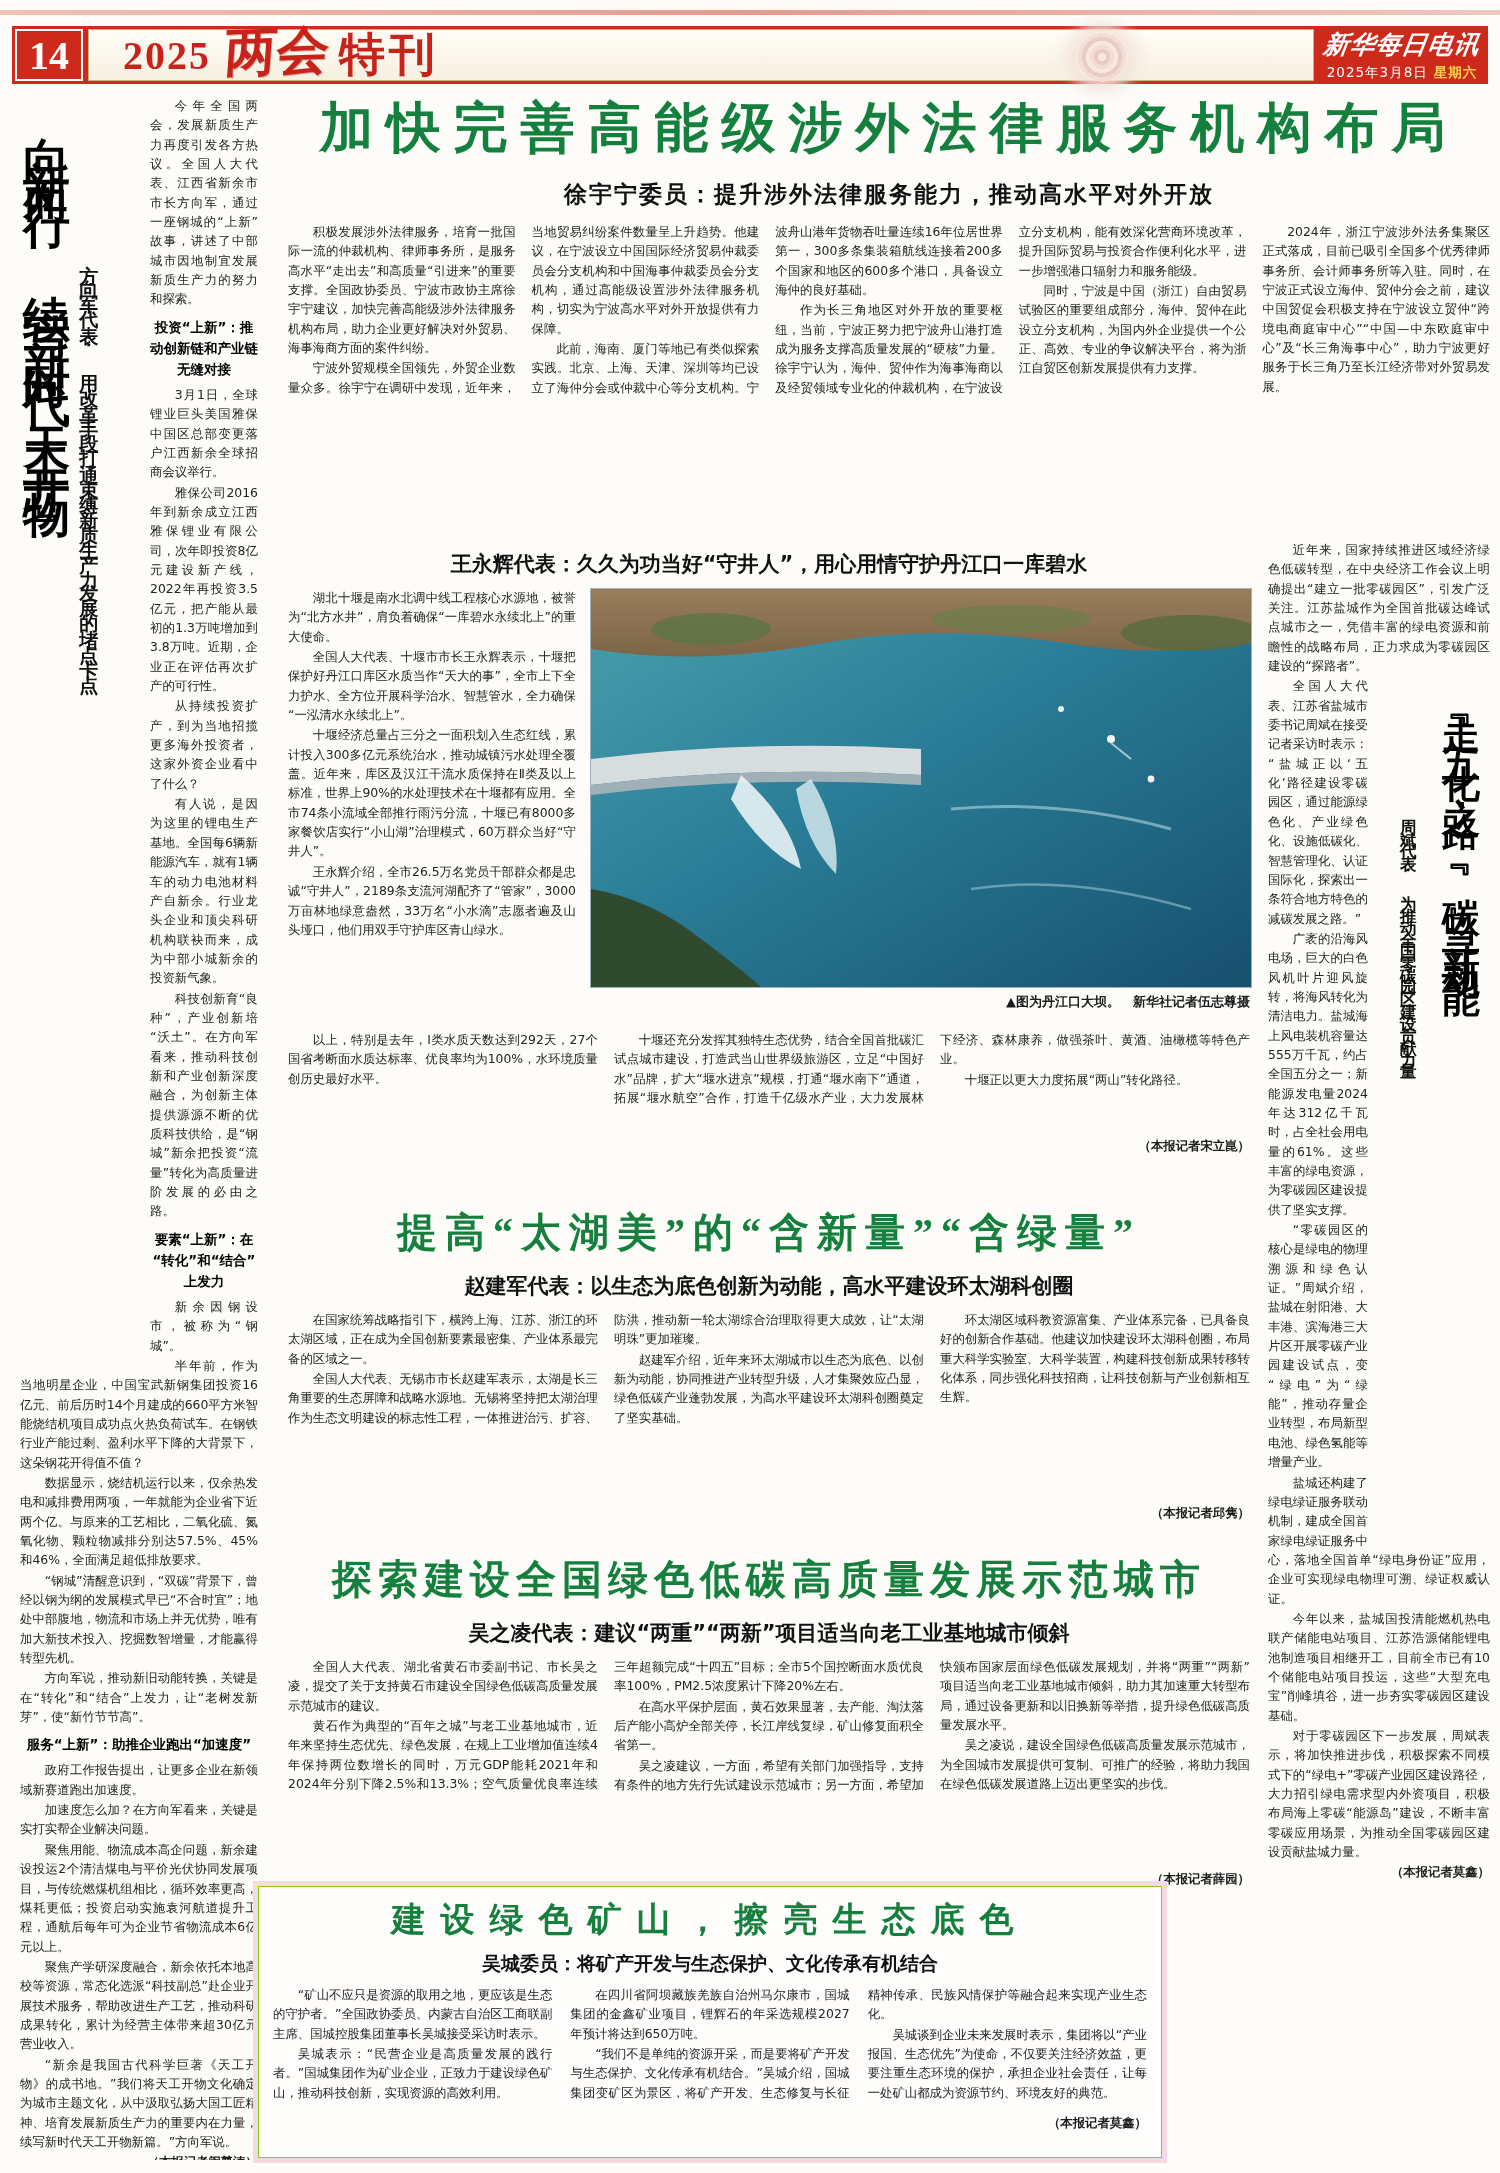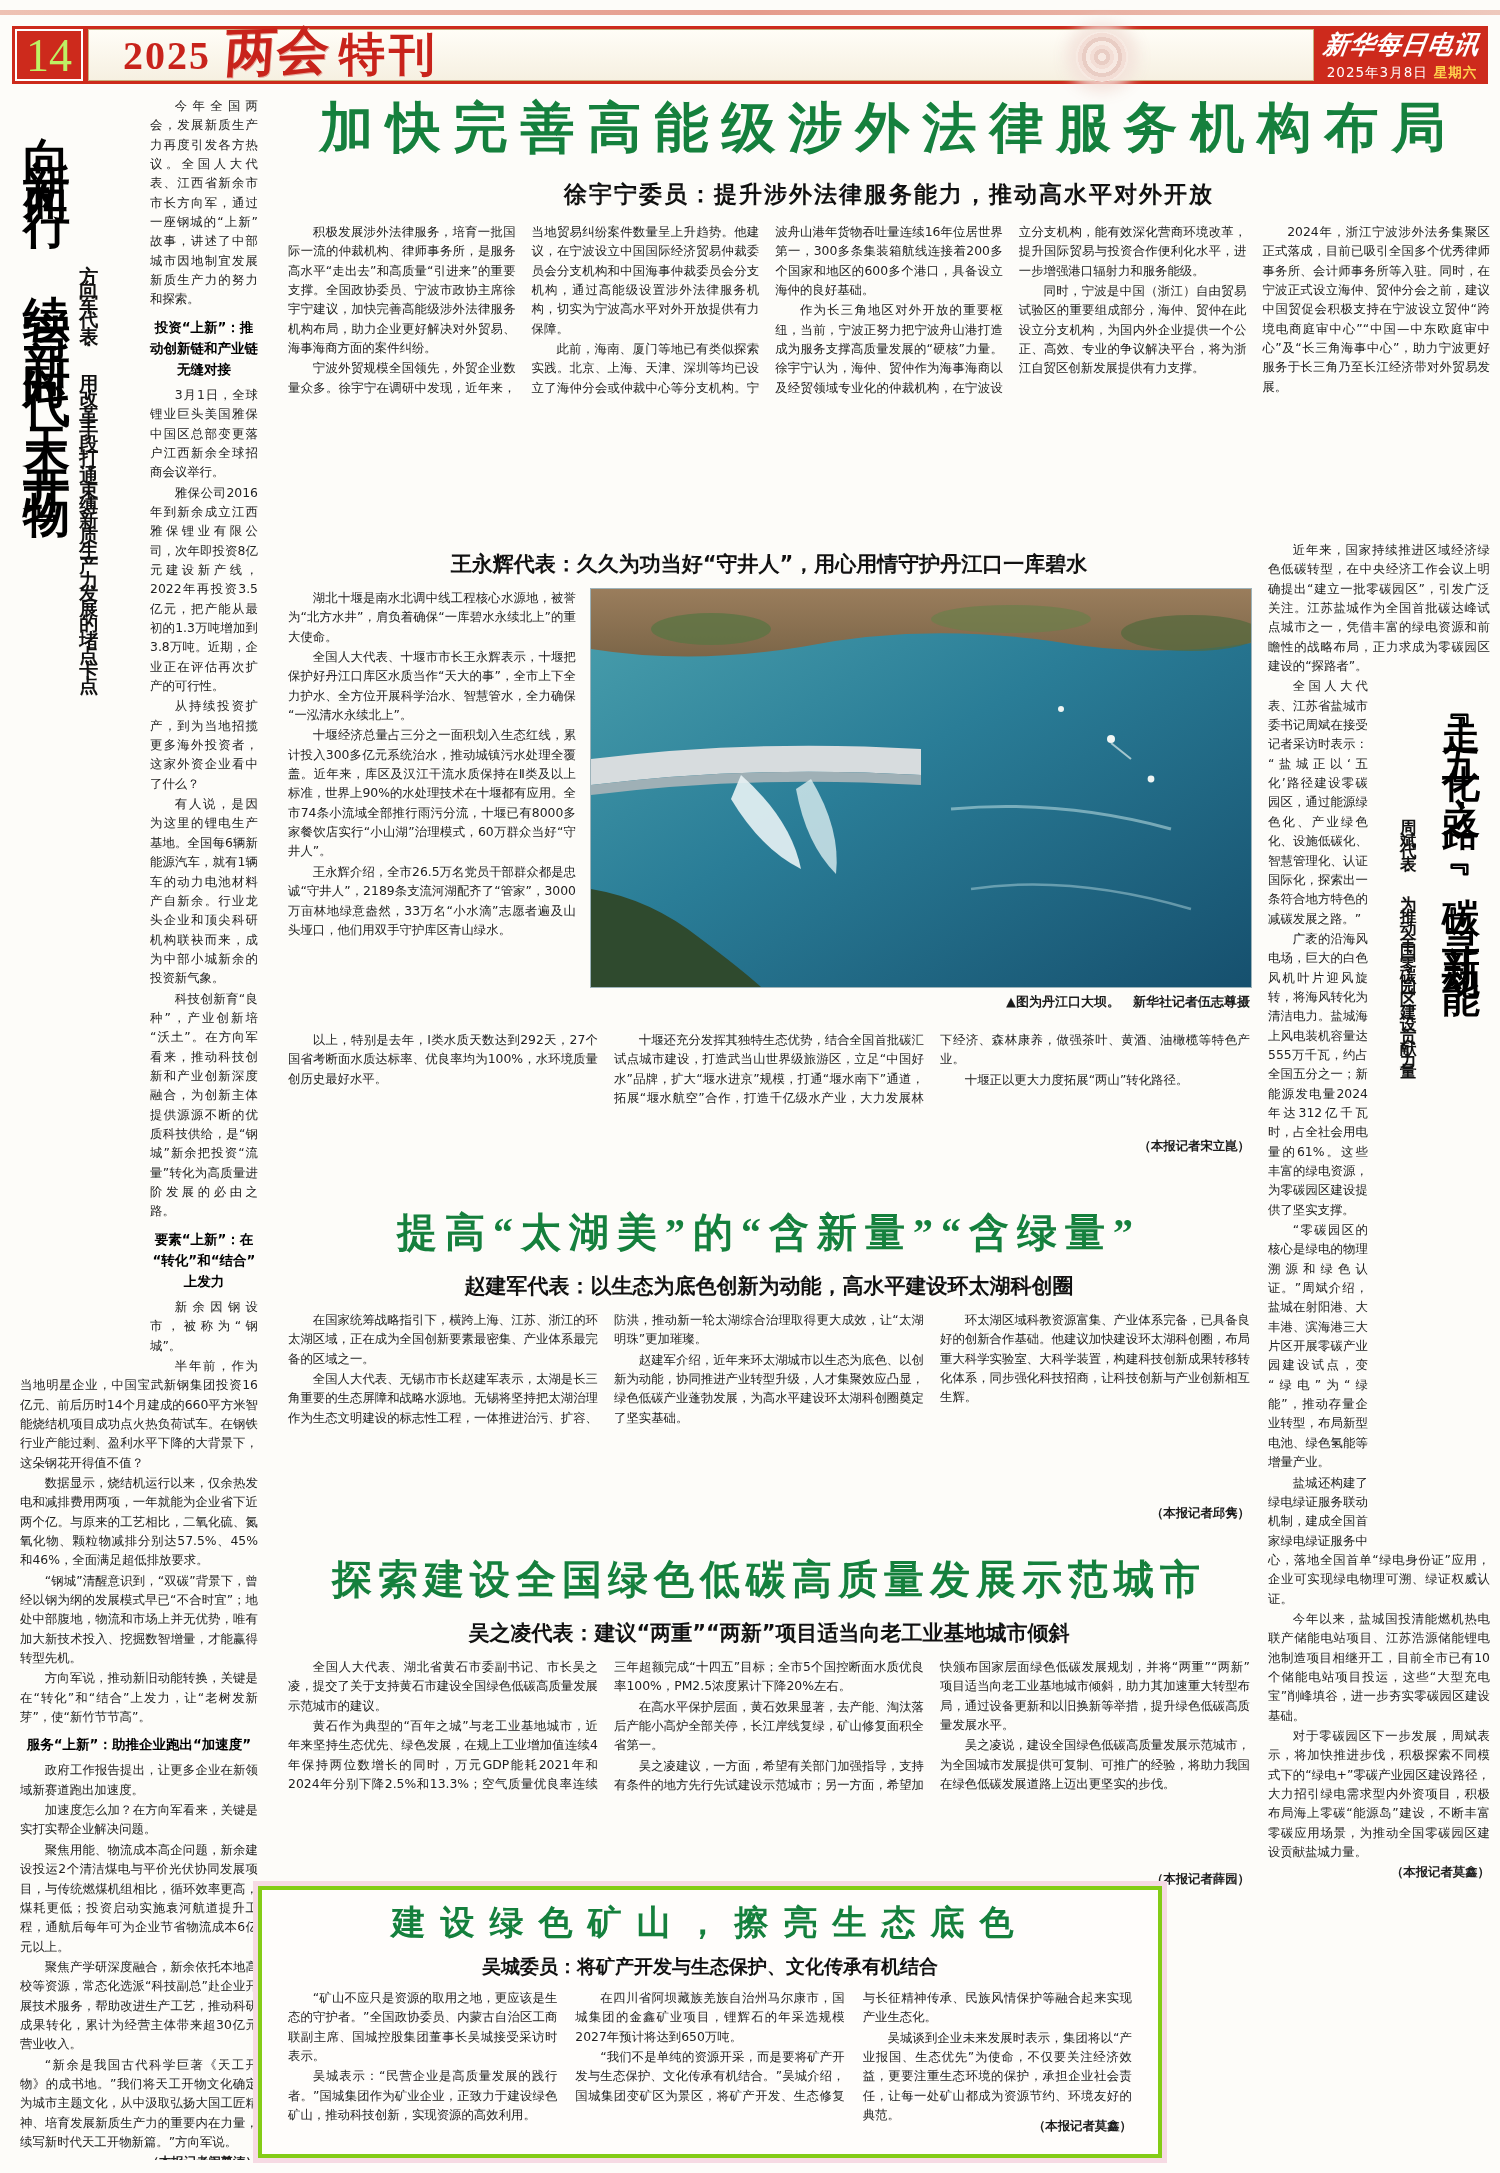--- a/index.html
+++ b/index.html
@@ -4,21 +4,21 @@
 <style>
   html,body{margin:0;padding:0;background:#e8e6e2;}
   .page{position:relative;width:1500px;height:2173px;margin:0 auto;background:#fdfcf9;overflow:hidden;
         font-family:"DejaVu Sans","Liberation Sans",sans-serif;color:#1c1c1c;}
   .topstrip{position:absolute;left:0;top:10px;width:100%;height:5px;
             background:linear-gradient(90deg,#eec2b4,#e59b8b,#eec9bd);}
   
   .header{position:absolute;left:12px;top:26px;width:1476px;height:58px;background:#cd2a1c;
           display:flex;align-items:stretch;padding:0;box-sizing:border-box;}
   .pagenum{width:74px;display:flex;align-items:center;justify-content:center;
-           color:#bef264;font-family:"Liberation Serif","DejaVu Serif",serif;font-weight:400;font-size:46px;
+           color:#ffffff;font-family:"Liberation Serif","DejaVu Serif",serif;font-weight:700;font-size:40px;
            box-shadow:inset 0 0 0 3px #cd2a1c, inset 0 0 0 5px #ffffff;}
   .banner{flex:1;margin:3px 2px;background:linear-gradient(180deg,#fffdf7,#f6f0e1);
           border:1.5px solid #c6b280;display:flex;align-items:center;padding-left:34px;position:relative;}
   .yr{font-size:40px;font-weight:900;color:#c8231b;font-family:"Liberation Serif","DejaVu Serif",serif;letter-spacing:2px;}
   .lh{font-size:52px;font-weight:900;color:#c8231b;font-family:"Liberation Serif","DejaVu Serif",serif;
       transform:skewX(-6deg) rotate(-2deg);margin:0 10px 6px 14px;text-shadow:1px 1px 0 #e5a79b;}
   .tk{font-size:46px;font-weight:900;color:#c8231b;letter-spacing:4px;}
   .rose{position:absolute;right:185px;top:2px;width:52px;height:50px;border-radius:50%;
         background:repeating-radial-gradient(circle at 50% 50%, #f7e9e2 0 4px, #e9cdc4 4px 8px, #f3ded6 8px 12px);
         box-shadow:0 0 14px 10px rgba(243,226,218,.9);}
@@ -69,21 +69,21 @@
   .taihu .headline{font-size:40px;letter-spacing:8px;}
   .taihu .subhead{font-size:21px;margin:12px 0 10px 0;}
   .taihu .cols{column-count:3;column-gap:16px;height:235px;overflow:hidden;}
   
   .greencity{left:288px;top:1552px;width:962px;height:328px;}
   .greencity .headline{font-size:40px;letter-spacing:6px;}
   .greencity .subhead{font-size:21px;margin:12px 0 10px 0;}
   .greencity .cols{column-count:3;column-gap:16px;height:238px;overflow:hidden;}
   
   .mine{left:258px;top:1886px;width:904px;height:272px;background:#fffdfb;
-        border:4px solid #84cc16;box-shadow:0 0 0 5px #f6dae3;padding:10px 26px;box-sizing:border-box;}
+        border:1px solid #84cc16;box-shadow:0 0 0 5px #f6dae3;padding:10px 14px;box-sizing:border-box;}
   .mine .headline{font-size:34px;letter-spacing:15px;}
   .mine .subhead{font-size:19px;margin:8px 0 8px 0;}
   .mine .cols{column-count:3;column-gap:18px;height:150px;overflow:hidden;}
 </style>
 </head>
 <body>
 
 <div class="page">
   <div class="topstrip"></div>
 

